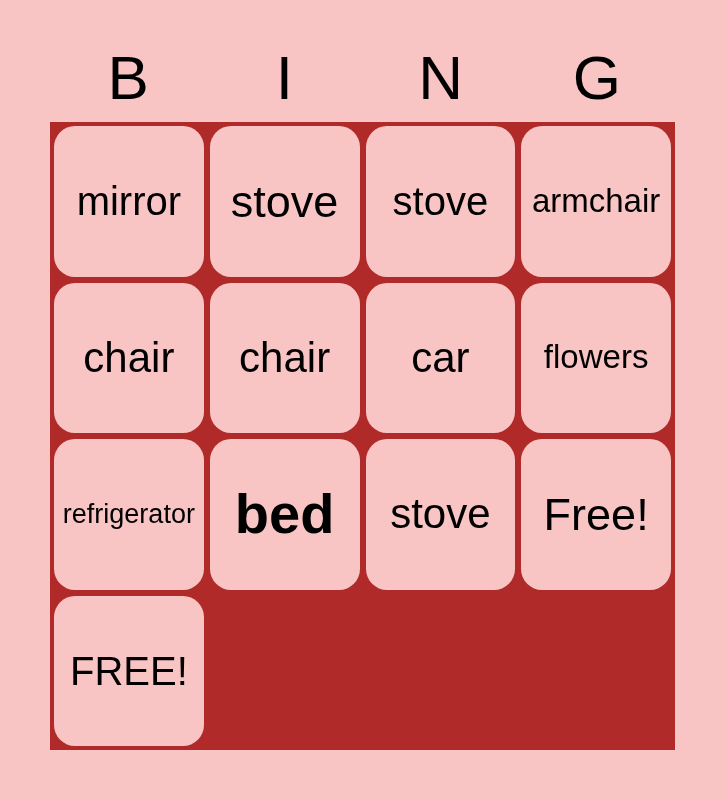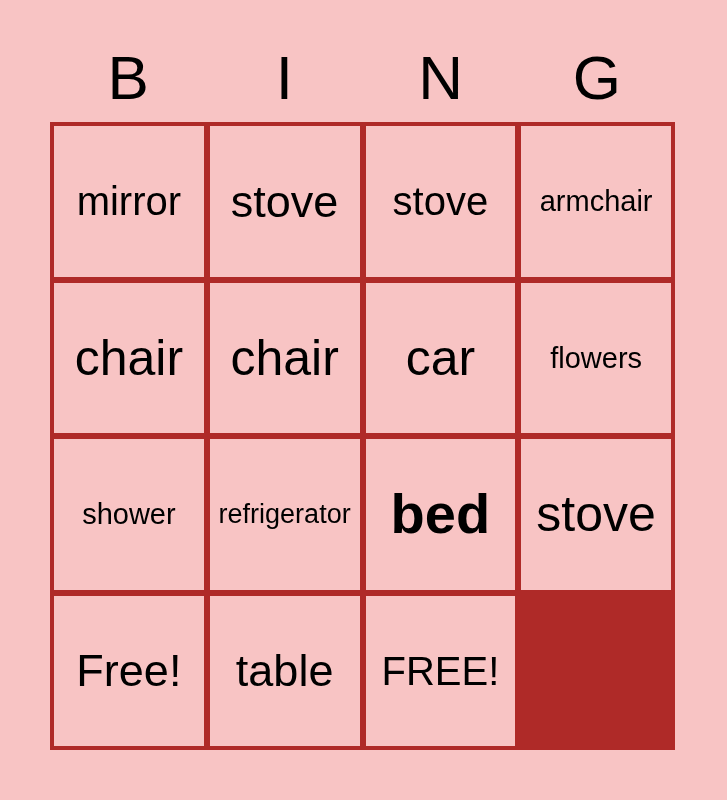--- a/index.html
+++ b/index.html
@@ -62,35 +62,36 @@
 
   .cell {
     background: #f8c4c4;
     display: flex;
     align-items: center;
     justify-content: center;
     overflow: hidden;
     text-align: center;
     box-sizing: border-box;
     padding: 0 3px;
+    border-radius: 21px;
   }
 
   .cell-text {
     color: #000000;
     line-height: 1.05;
     white-space: nowrap;
     font-weight: 400;
   }
 
   
   .fs-xxl { font-size: 56px; font-weight: bold; }
-  .fs-xl  { font-size: 50px; }
+  .fs-xl  { font-size: 42px; }
   .fs-l   { font-size: 45px; }
   .fs-m   { font-size: 40px; }
-  .fs-s   { font-size: 29px; }
+  .fs-s   { font-size: 33px; }
   .fs-xs  { font-size: 29px; }
   .fs-xxs { font-size: 27px; }
 </style>
 </head>
 <body>
 
 <div id="card">
 
   <div id="header-row">
     <div class="header-letter">B</div>
@@ -121,36 +122,30 @@
       <span class="cell-text fs-xl">chair</span>
     </div>
     <div class="cell">
       <span class="cell-text fs-xl">car</span>
     </div>
     <div class="cell">
       <span class="cell-text fs-s">flowers</span>
     </div>
 
     <div class="cell">
-      <span class="cell-text fs-xs">shower</span>
-    </div>
-    <div class="cell">
       <span class="cell-text fs-xxs">refrigerator</span>
     </div>
     <div class="cell">
       <span class="cell-text fs-xxl">bed</span>
     </div>
 
     <div class="cell">
       <span class="cell-text fs-xl">stove</span>
     </div>
     <div class="cell">
       <span class="cell-text fs-l">Free!</span>
     </div>
     <div class="cell">
-      <span class="cell-text fs-l">table</span>
-    </div>
-    <div class="cell">
       <span class="cell-text fs-m">FREE!</span>
     </div>
 
   </div>
 </div>
 
 </body></html>

